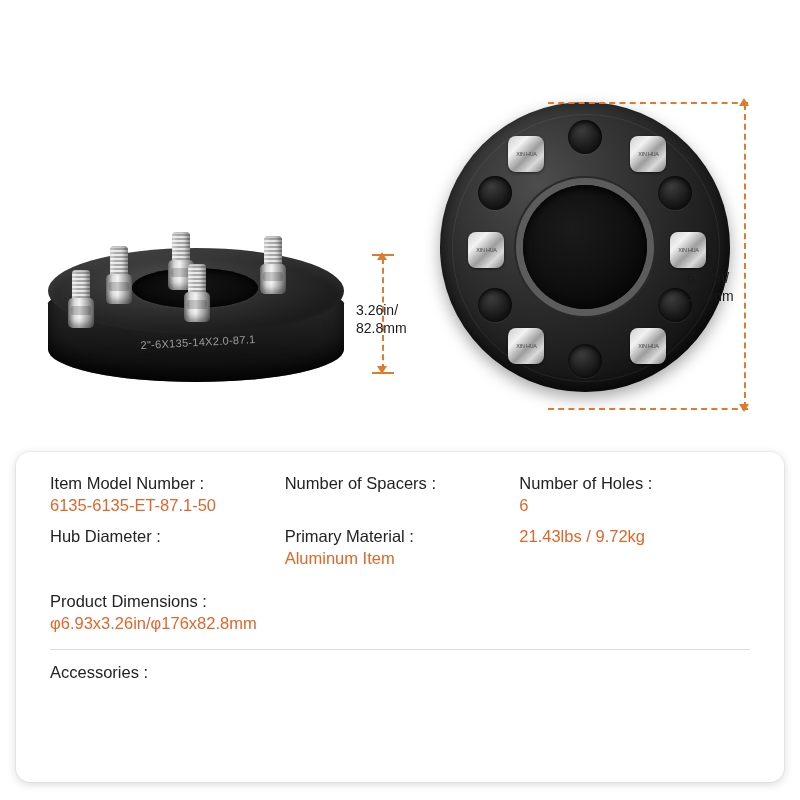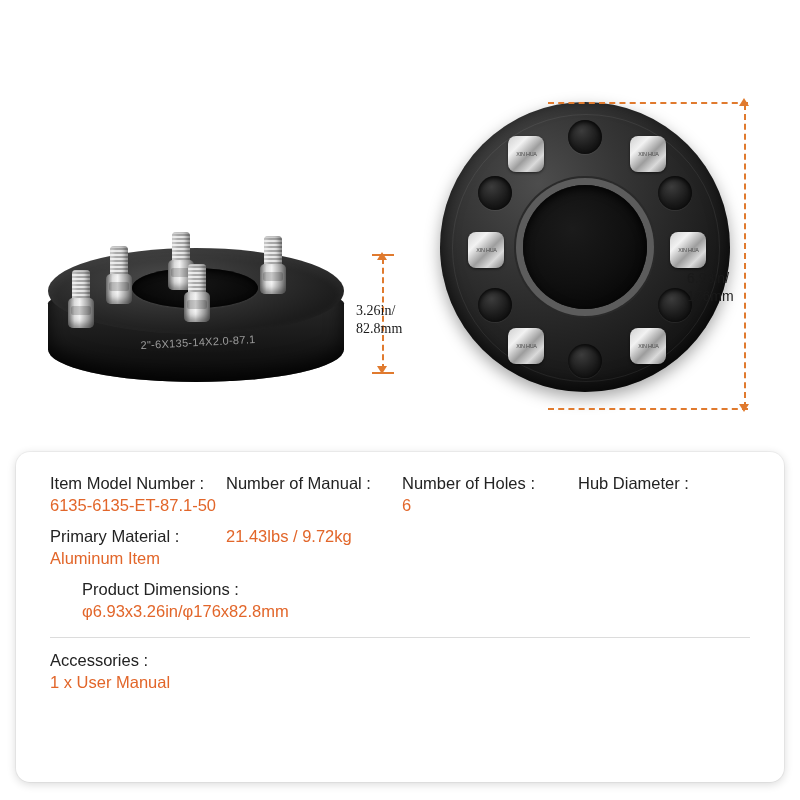--- a/index.html
+++ b/index.html
@@ -179,37 +179,36 @@
     left: 16px; top: 452px;
     width: 768px; height: 330px;
     background: #ffffff;
     border-radius: 14px;
     box-shadow: 0 2px 10px rgba(0,0,0,0.16), 0 0 0 1px rgba(0,0,0,0.04);
     box-sizing: border-box;
     padding: 22px 34px 0 34px;
   }
   .spec-grid {
     display: grid;
-    grid-template-columns: 1fr 1fr 1fr 1fr;
+    grid-template-columns: 1fr 1fr 1fr;
     row-gap: 12px;
     column-gap: 4px;
   }
   .spec-item { }
   .spec-label {
     font-size: 16.5px;
     color: #232323;
     margin-bottom: 3px;
   }
   .spec-value {
     font-size: 16.5px;
     color: #e2662a;
   }
   .spec-wide {
     grid-column: 1 / span 2;
-    margin-left: 32px;
   }
   .divider {
     margin: 16px 0 13px 0;
     height: 1px;
     background: #dcdcdc;
   }
 </style>
 </head>
 <body>
 
@@ -281,21 +280,21 @@
 HUA</span>
     </div>
   </div>
 
   <div>
     <div class="dim-v" style="left:382px; top:258px; height:112px;"></div>
     <div class="arrow-up" style="left:377px; top:252px;"></div>
     <div class="arrow-down" style="left:377px; top:366px;"></div>
     <div class="tick" style="left:372px; top:254px; width:22px; height:2px;"></div>
     <div class="tick" style="left:372px; top:372px; width:22px; height:2px;"></div>
-    <div class="dim-label" style="left:356px; top:302px;font-family:Liberation Serif, serif;">3.26in/
+    <div class="dim-label" style="left:356px; top:302px;">3.26in/
 82.8mm</div>
   </div>
 
   <div>
     <div class="dim-h" style="left:548px; top:102px; width:200px;"></div>
     <div class="dim-h" style="left:548px; top:408px; width:200px;"></div>
     <div class="dim-v" style="left:744px; top:104px; height:304px;"></div>
     <div class="arrow-up" style="left:739px; top:98px;"></div>
     <div class="arrow-down" style="left:739px; top:404px;"></div>
     <div class="dim-label" style="left:687px; top:238px;margin-top:32px;">6.93in/
@@ -308,21 +307,21 @@
 
   <div class="spec-grid">
 
     <div class="spec-item">
       <div class="spec-label">Item Model Number :</div>
       <div class="spec-value">6135-6135-ET-87.1-50</div>
     </div>
 
 
     <div class="spec-item">
-      <div class="spec-label">Number of Manual :</div>
+      <div class="spec-label">Number of Spacers :</div>
     </div>
 
 
     <div class="spec-item">
       <div class="spec-label">Number of Holes :</div>
       <div class="spec-value">6</div>
     </div>
 
     <div class="spec-item">
       <div class="spec-label">Hub Diameter :</div>
@@ -343,16 +342,15 @@
       <div class="spec-label">Product Dimensions :</div>
       <div class="spec-value">φ6.93x3.26in/φ176x82.8mm</div>
     </div>
 
   </div>
 
   <div class="divider"></div>
 
   <div class="spec-item">
     <div class="spec-label">Accessories :</div>
-    <div class="spec-value">1 x User Manual</div>
   </div>
 
 </div>
 
 </body></html>

